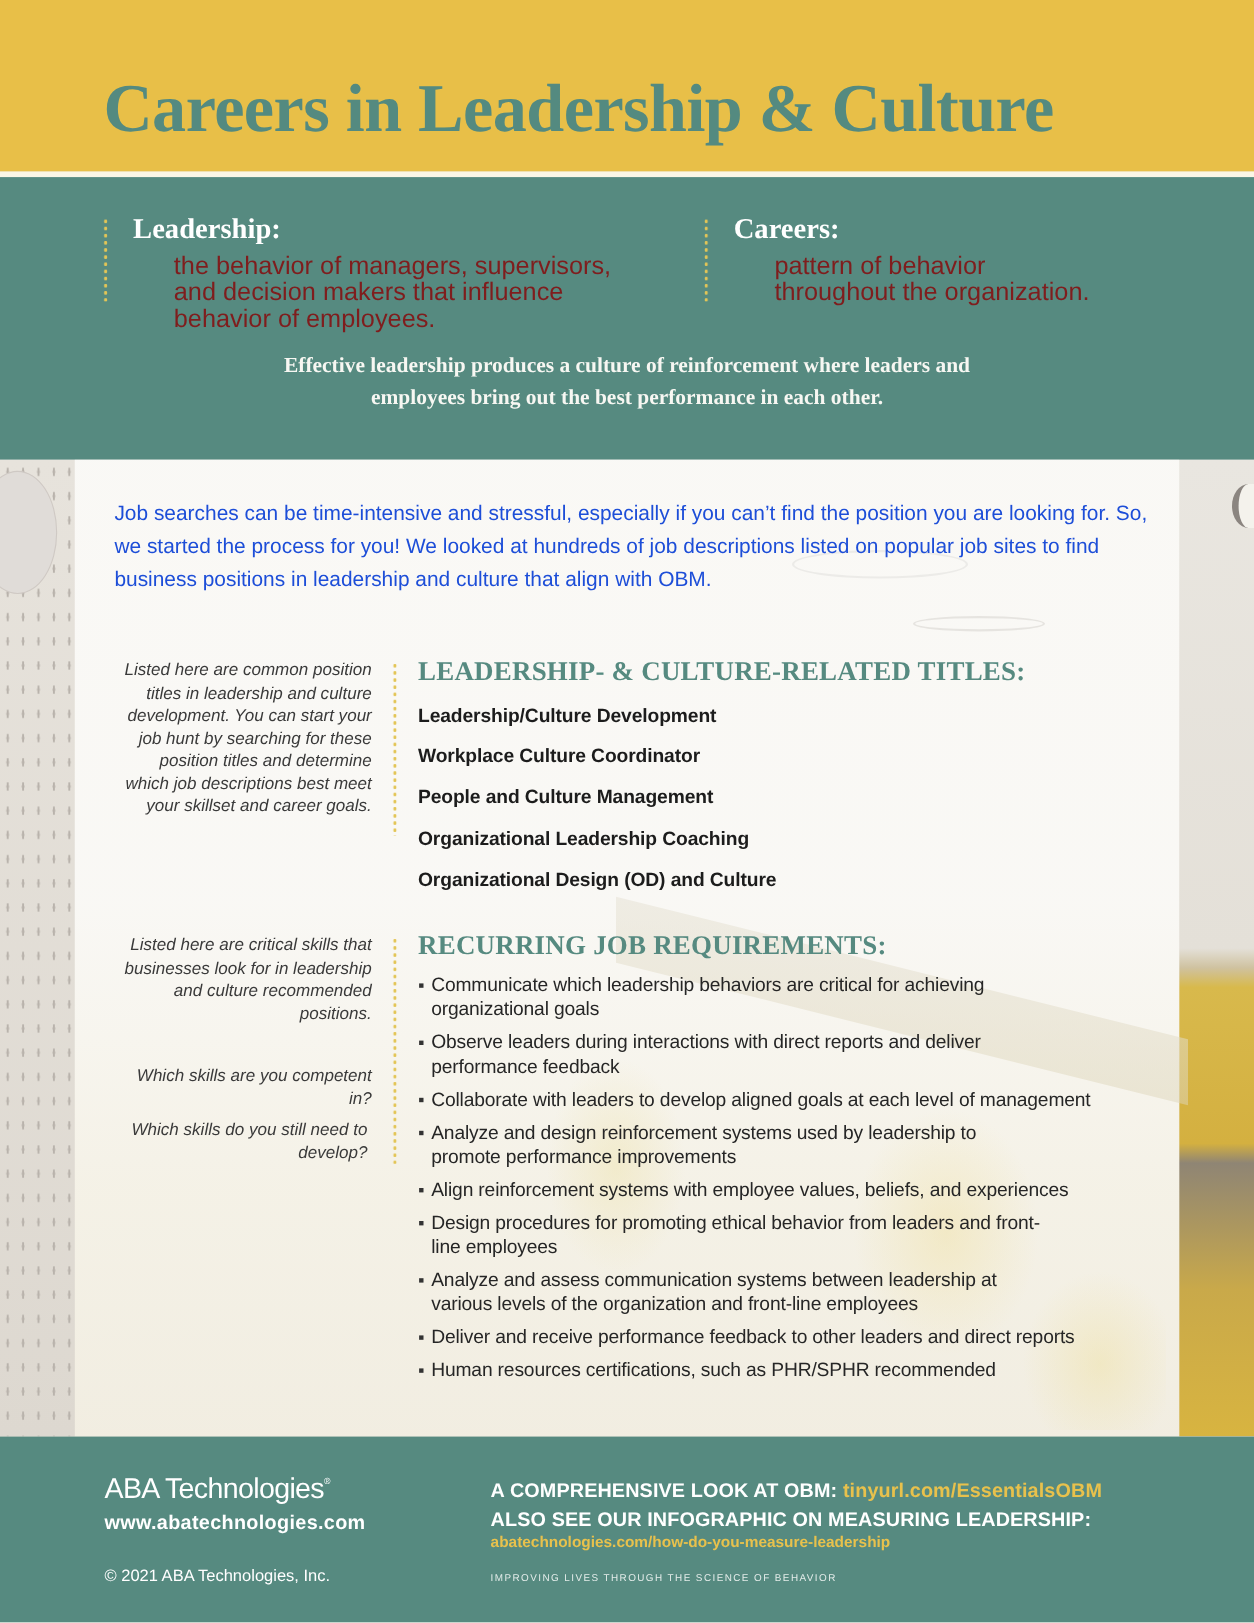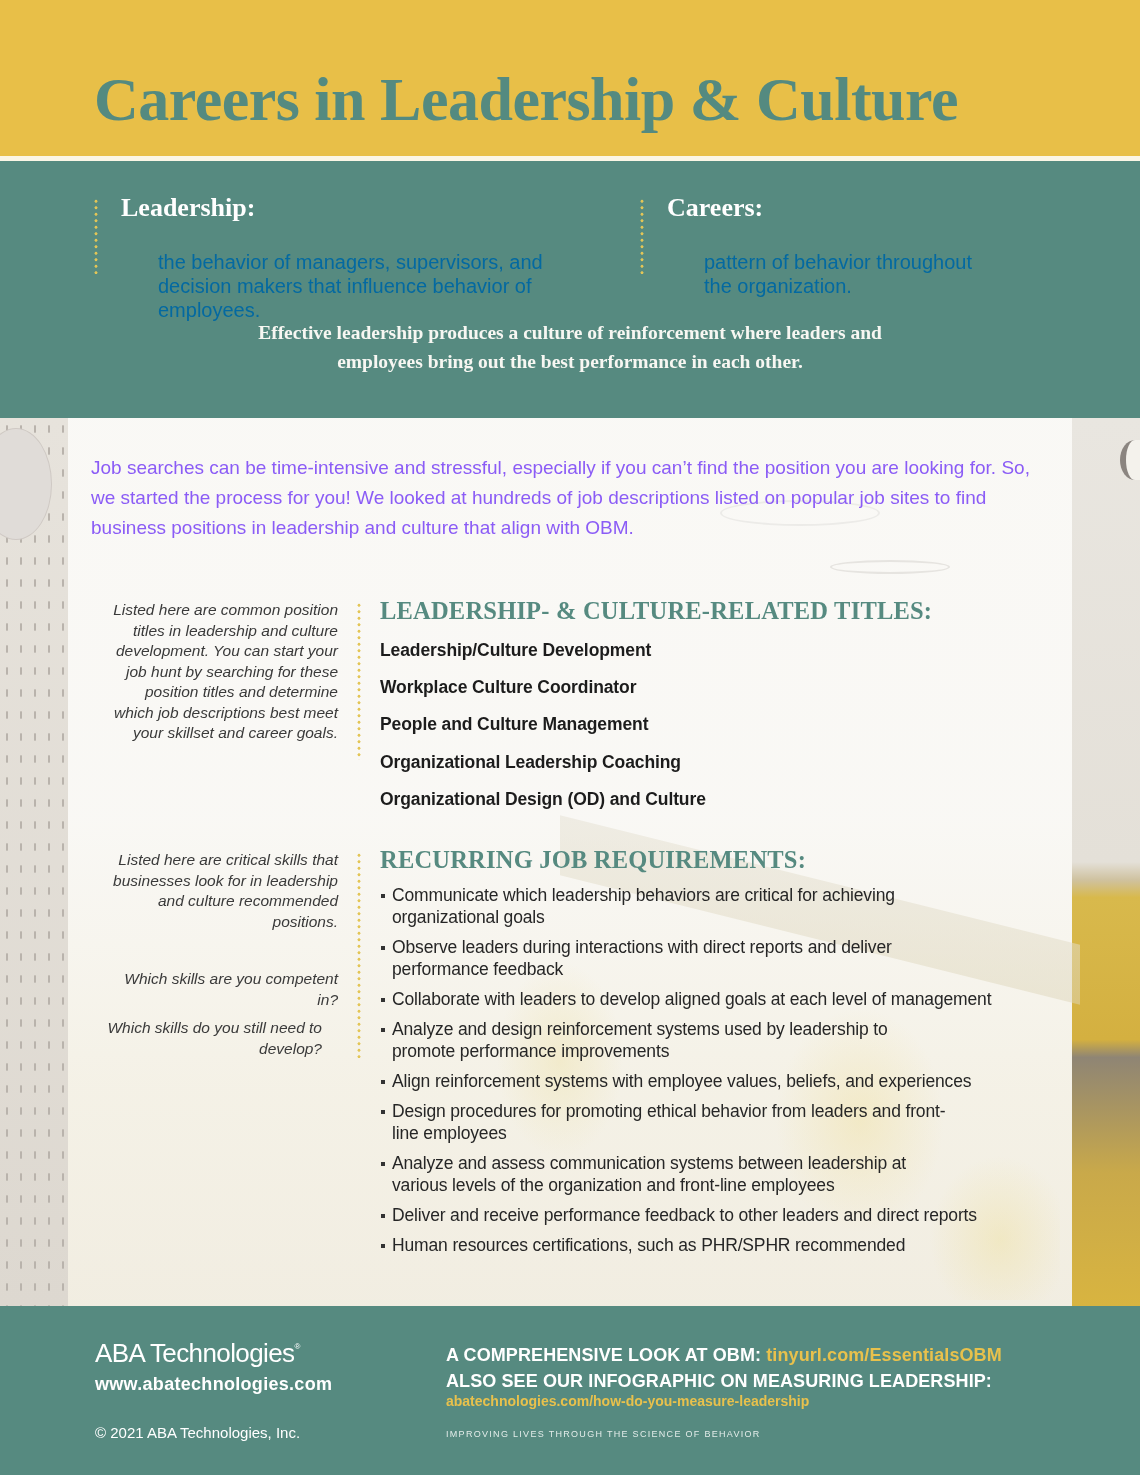--- a/index.html
+++ b/index.html
@@ -31,21 +31,21 @@
   .dotline {
     position: absolute; width: 4px;
     background-image: radial-gradient(circle, #e3c556 1.4px, transparent 1.7px);
     background-size: 4px 6.5px; background-repeat: repeat-y;
   }
   .def-head {
     position: absolute; font-family: "Liberation Serif", serif; font-weight: bold;
     font-size: 26px; color: #ffffff;
   }
   .def-text {
-    position: absolute; font-size: 20px; line-height: 24px; color: #0369a1; margin-top: 21px;
+    position: absolute; font-size: 23px; line-height: 24px; color: #7f1d1d;
   }
   .tagline {
     position: absolute; left: 0; top: 318px; width: 1140px; text-align: center;
     font-family: "Liberation Serif", serif; font-weight: bold;
     font-size: 19.5px; line-height: 29px; color: #f7f7f2;
   }
 
   
   .photo {
     position: absolute; left: 0; top: 418px; width: 1140px; height: 888px;
@@ -89,22 +89,22 @@
   }
   .panel-chairs {
     position: absolute; left: 440px; top: 940px; width: 620px; height: 360px;
     background:
       radial-gradient(ellipse 90px 140px at 120px 120px, rgba(238,226,170,0.45), transparent 70%),
       radial-gradient(ellipse 120px 160px at 420px 180px, rgba(240,224,160,0.45), transparent 70%),
       radial-gradient(ellipse 100px 120px at 560px 300px, rgba(238,222,150,0.4), transparent 70%);
   }
 
   .intro {
-    position: absolute; left: 91px; top: 453px; width: 950px;
-    font-size: 19px; line-height: 30px; color: #8b5cf6;
+    position: absolute; left: 104px; top: 453px; width: 950px;
+    font-size: 19px; line-height: 30px; color: #1d4ed8;
   }
 
   .side-note {
     position: absolute; font-style: italic; font-size: 15.5px; line-height: 20.5px;
     color: #3a3a3a; text-align: right;
   }
 
   .sec-head {
     position: absolute; font-family: "Liberation Serif", serif; font-weight: bold;
     font-size: 24.5px; color: #568a80; letter-spacing: 0.2px; white-space: nowrap;
@@ -181,21 +181,21 @@
 <ul class="titles">
   <li>Leadership/Culture Development</li>
   <li>Workplace Culture Coordinator</li>
   <li>People and Culture Management</li>
   <li>Organizational Leadership Coaching</li>
   <li>Organizational Design (OD) and Culture</li>
 </ul>
 
 <div class="side-note" style="left:110px;top:850px;width:228px;">Listed here are critical skills that businesses look for in leadership and culture recommended positions.</div>
 <div class="side-note" style="left:110px;top:969px;width:228px;">Which skills are you competent in?</div>
-<div class="side-note" style="left:94px;top:1018px;width:228px;">Which skills do you still need to develop?</div>
+<div class="side-note" style="left:106px;top:1018px;width:228px;">Which skills do you still need to develop?</div>
 <div class="dotline" style="left:357px;top:852px;height:206px;"></div>
 <div class="sec-head" style="left:380px;top:846px;">RECURRING JOB REQUIREMENTS:</div>
 <ul class="reqs">
   <li style="width:570px">Communicate which leadership behaviors are critical for achieving organizational goals</li>
   <li style="width:570px">Observe leaders during interactions with direct reports and deliver performance feedback</li>
   <li>Collaborate with leaders to develop aligned goals at each level of management</li>
   <li style="width:560px">Analyze and design reinforcement systems used by leadership to promote performance improvements</li>
   <li>Align reinforcement systems with employee values, beliefs, and experiences</li>
   <li style="width:580px">Design procedures for promoting ethical behavior from leaders and front-line employees</li>
   <li style="width:580px">Analyze and assess communication systems between leadership at various levels of the organization and front-line employees</li>

